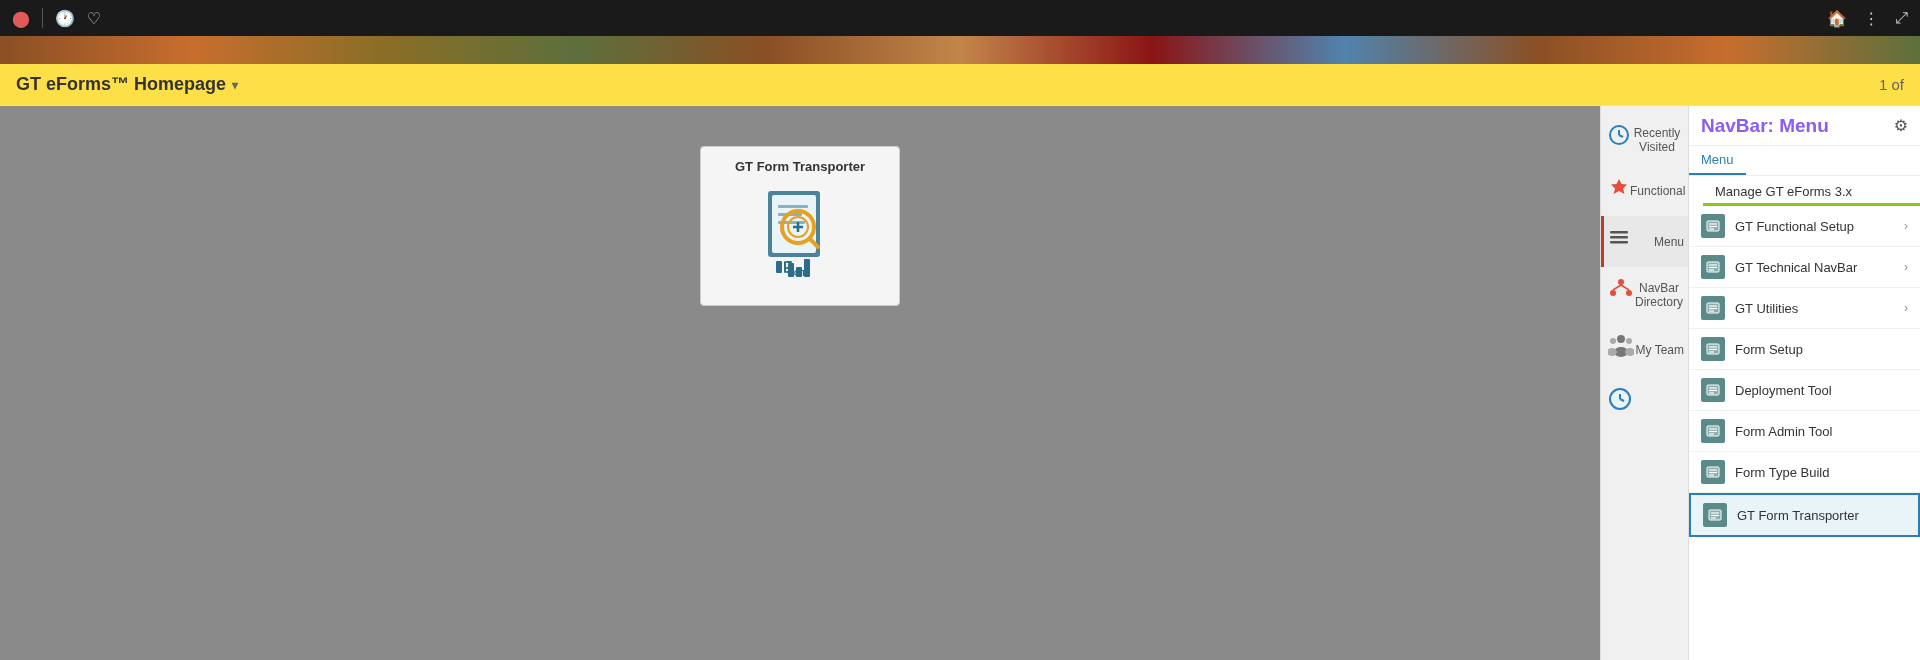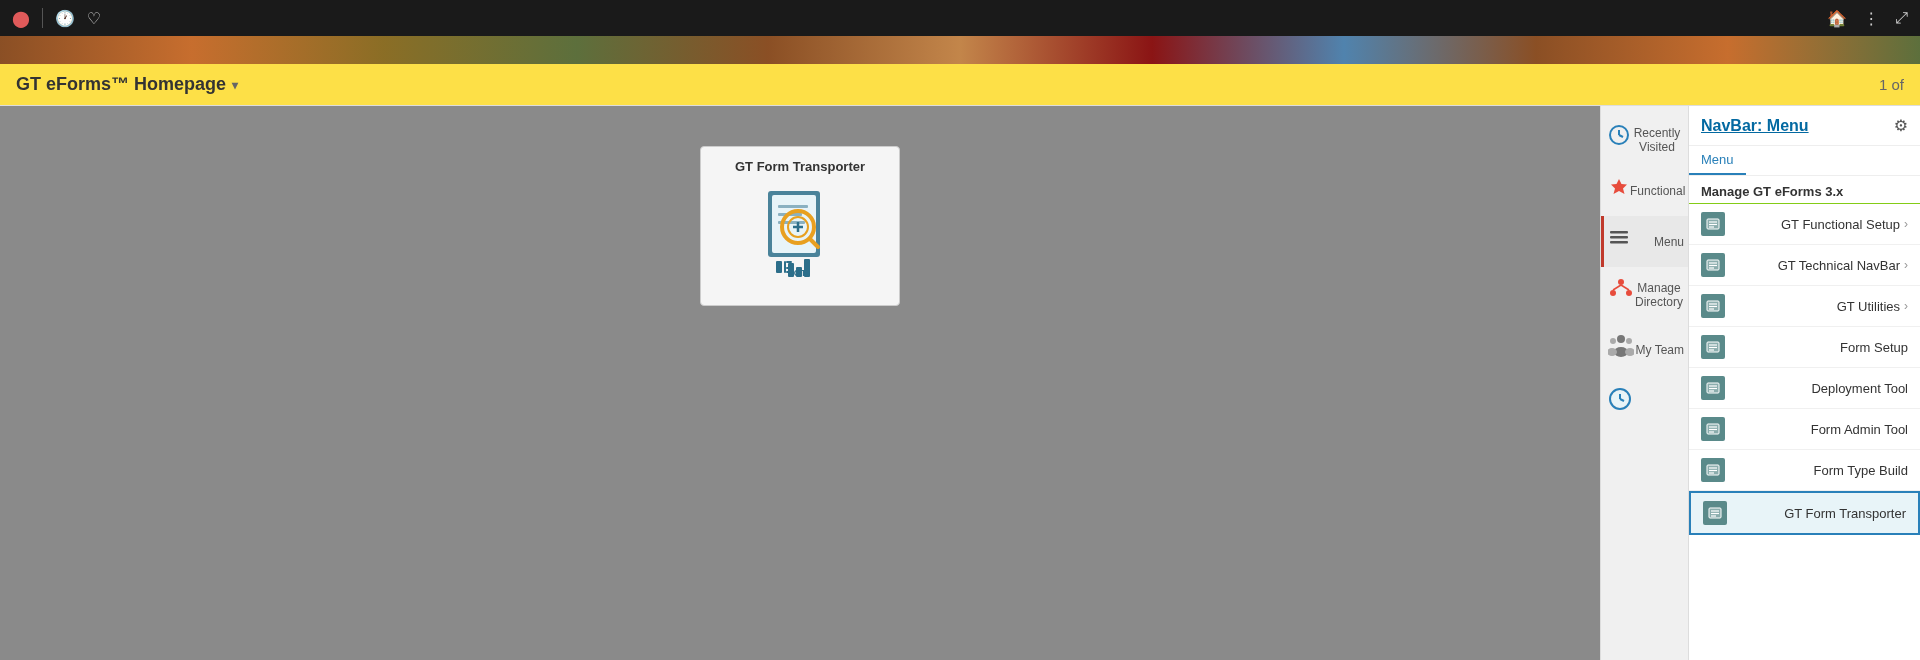--- a/index.html
+++ b/index.html
@@ -135,40 +135,40 @@
       flex-direction: column;
     }
     .menu-panel-header {
       height: 40px;
       display: flex;
       align-items: center;
       justify-content: space-between;
       padding: 0 12px;
       border-bottom: 1px solid #eee;
     }
-    .menu-panel-title { font-size: 16px; font-weight: 600; color: #0369a1; text-decoration: underline; }
+    .menu-panel-title { font-size: 19px; font-weight: 600; color: #8b5cf6; }
     .menu-panel-gear { font-size: 16px; color: #555; cursor: pointer; }
     .menu-tab { font-size: 13px; color: #2980b9; padding: 6px 12px; border-bottom: 2px solid #2980b9; cursor: pointer; display: inline-block; }
 
     .menu-section-title {
       font-size: 13px;
-      font-weight: 700;
+      font-weight: 400;
       color: #333;
       padding: 8px 12px 4px 12px;
-      border-bottom: 1px solid #84cc16;
+      border-bottom: 3px solid #84cc16;
+      margin-left: 14px;
     }
 
     .menu-item {
       display: flex;
       align-items: center;
       padding: 8px 12px;
       cursor: pointer;
       border-bottom: 1px solid #f0f0f0;
       position: relative;
-      text-align: right;
     }
     .menu-item.highlighted {
       background: #e8f4f8;
       border: 2px solid #2980b9;
     }
     .menu-item-icon {
       width: 24px;
       height: 24px;
       background: #5a8a8a;
       border-radius: 2px;
@@ -290,21 +290,21 @@
         <div class="sidebar-item company-dir">
           <span class="si-icon">
             <svg width="26" height="26" viewBox="0 0 26 26">
               <rect x="10" y="2" width="6" height="6" rx="3" fill="#e74c3c"></rect>
               <rect x="2" y="13" width="6" height="6" rx="3" fill="#e74c3c"></rect>
               <rect x="18" y="13" width="6" height="6" rx="3" fill="#e74c3c"></rect>
               <line x1="13" y1="8" x2="5" y2="13" stroke="#e74c3c" stroke-width="1.5"></line>
               <line x1="13" y1="8" x2="21" y2="13" stroke="#e74c3c" stroke-width="1.5"></line>
             </svg>
           </span>
-          <span>Manage Directory</span>
+          <span>NavBar Directory</span>
         </div>
 
         <div class="sidebar-item my-team">
           <span class="si-icon">
             <svg width="26" height="26" viewBox="0 0 26 26">
               <circle cx="13" cy="7" r="4" fill="#777"></circle>
               <ellipse cx="13" cy="20" rx="7" ry="5" fill="#777"></ellipse>
               <circle cx="5" cy="9" r="3" fill="#aaa"></circle>
               <ellipse cx="4" cy="20" rx="5" ry="4" fill="#aaa"></ellipse>
               <circle cx="21" cy="9" r="3" fill="#aaa"></circle>

